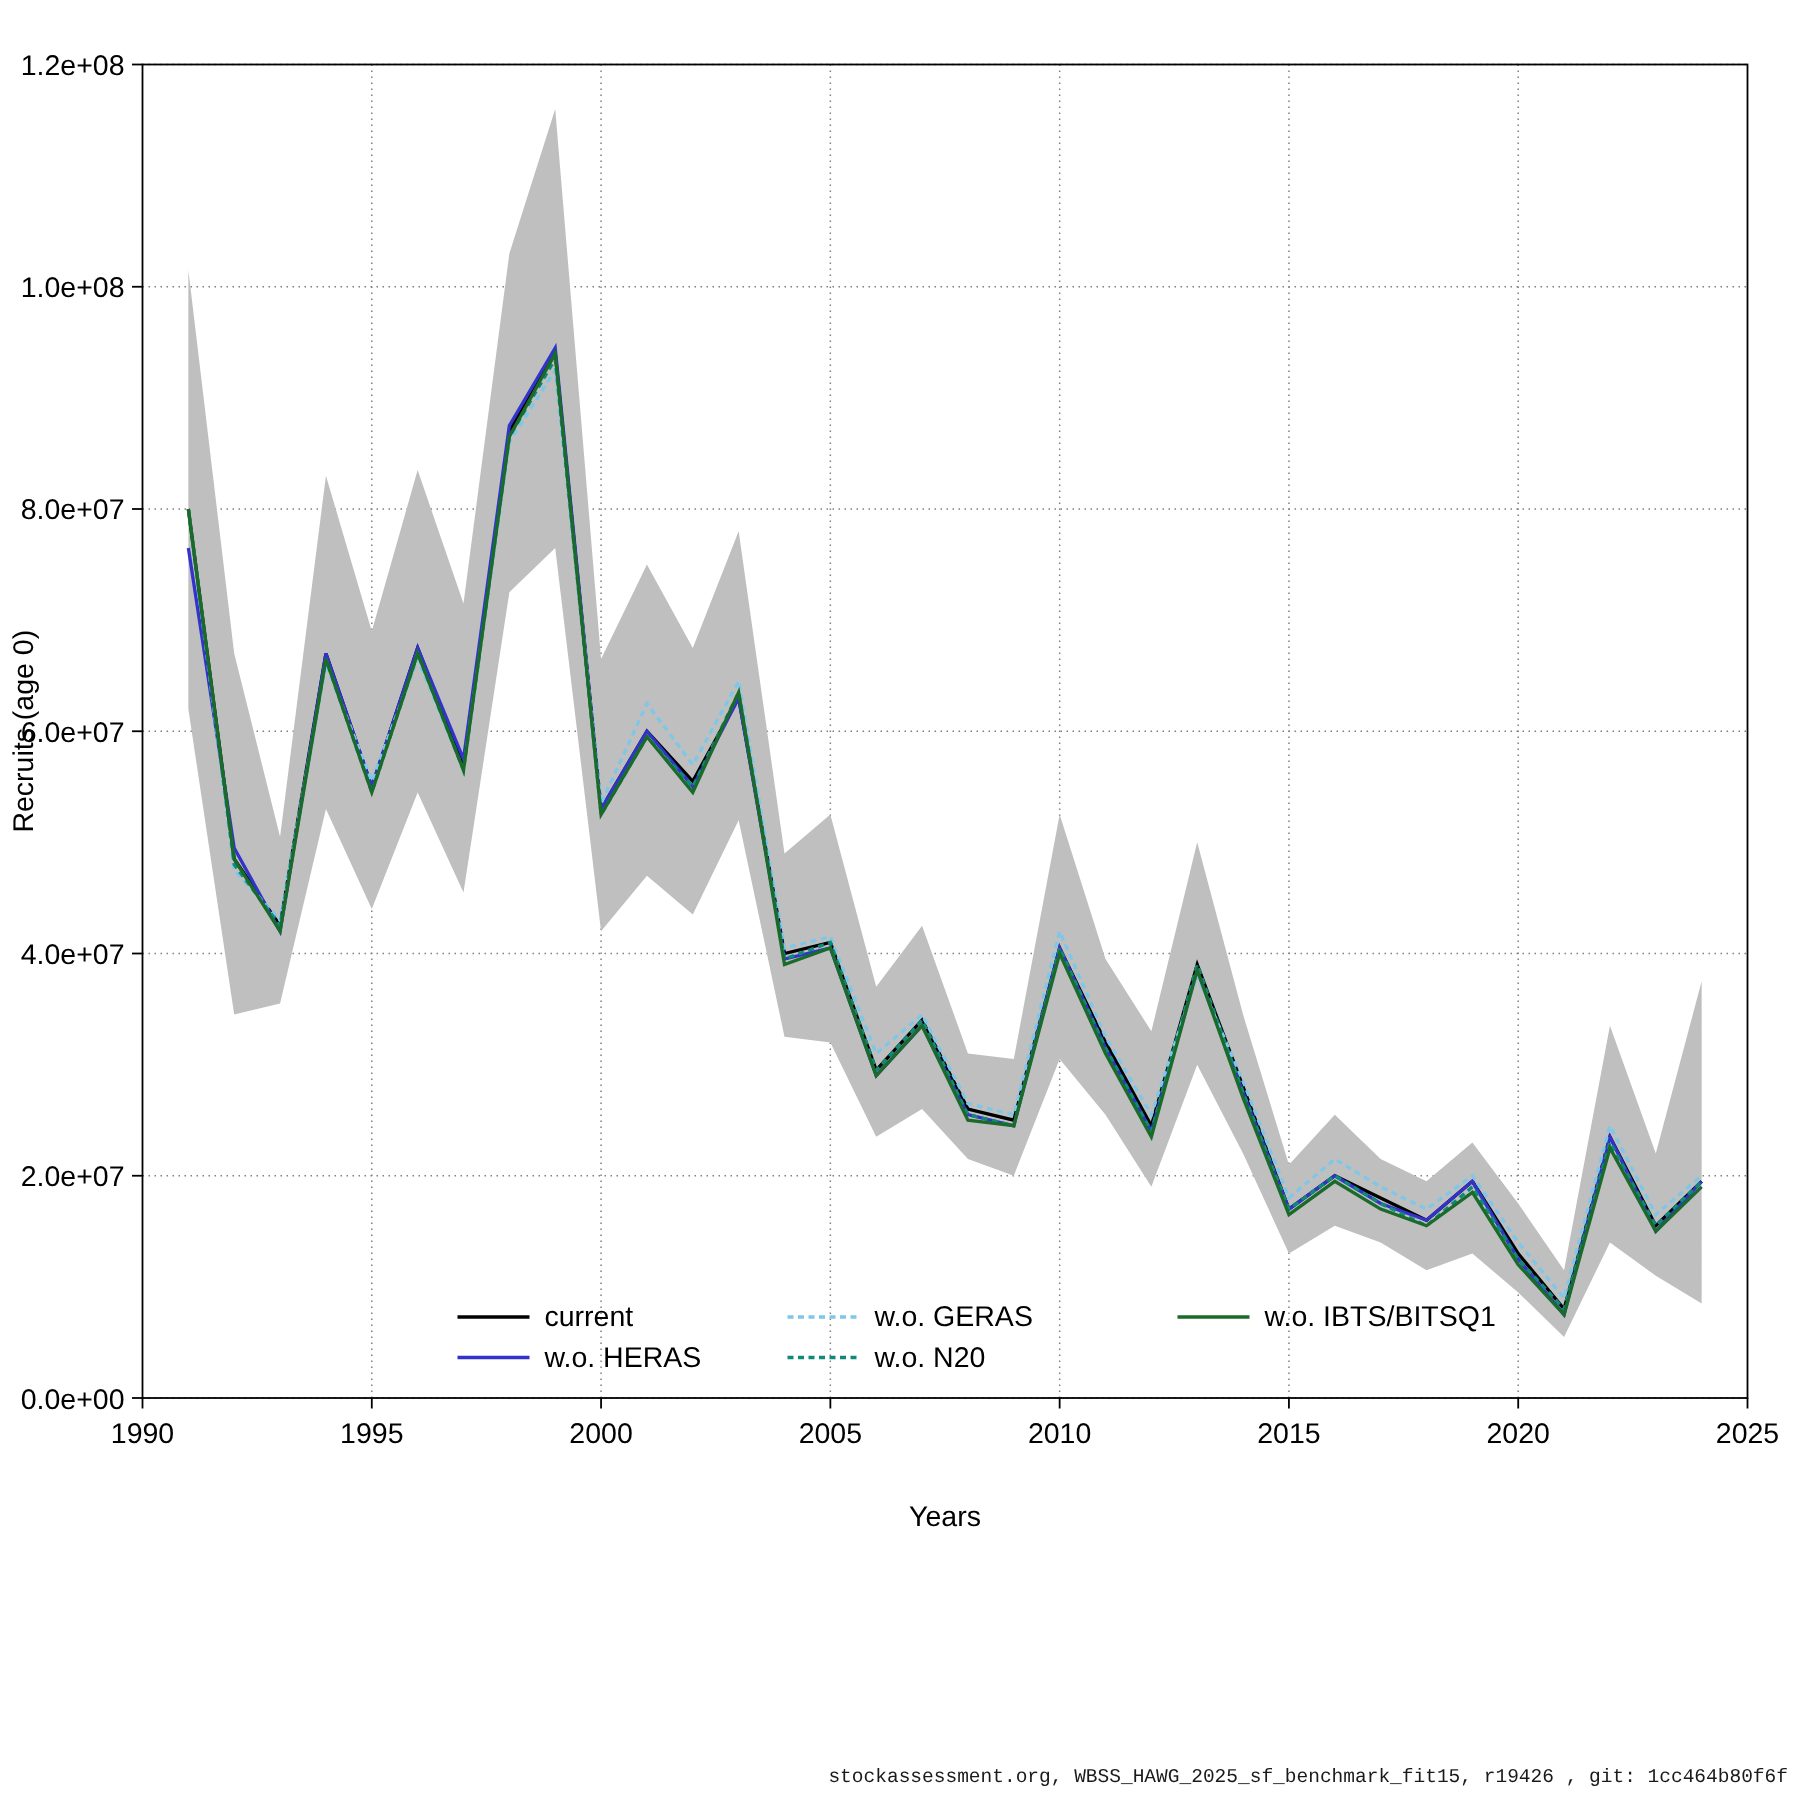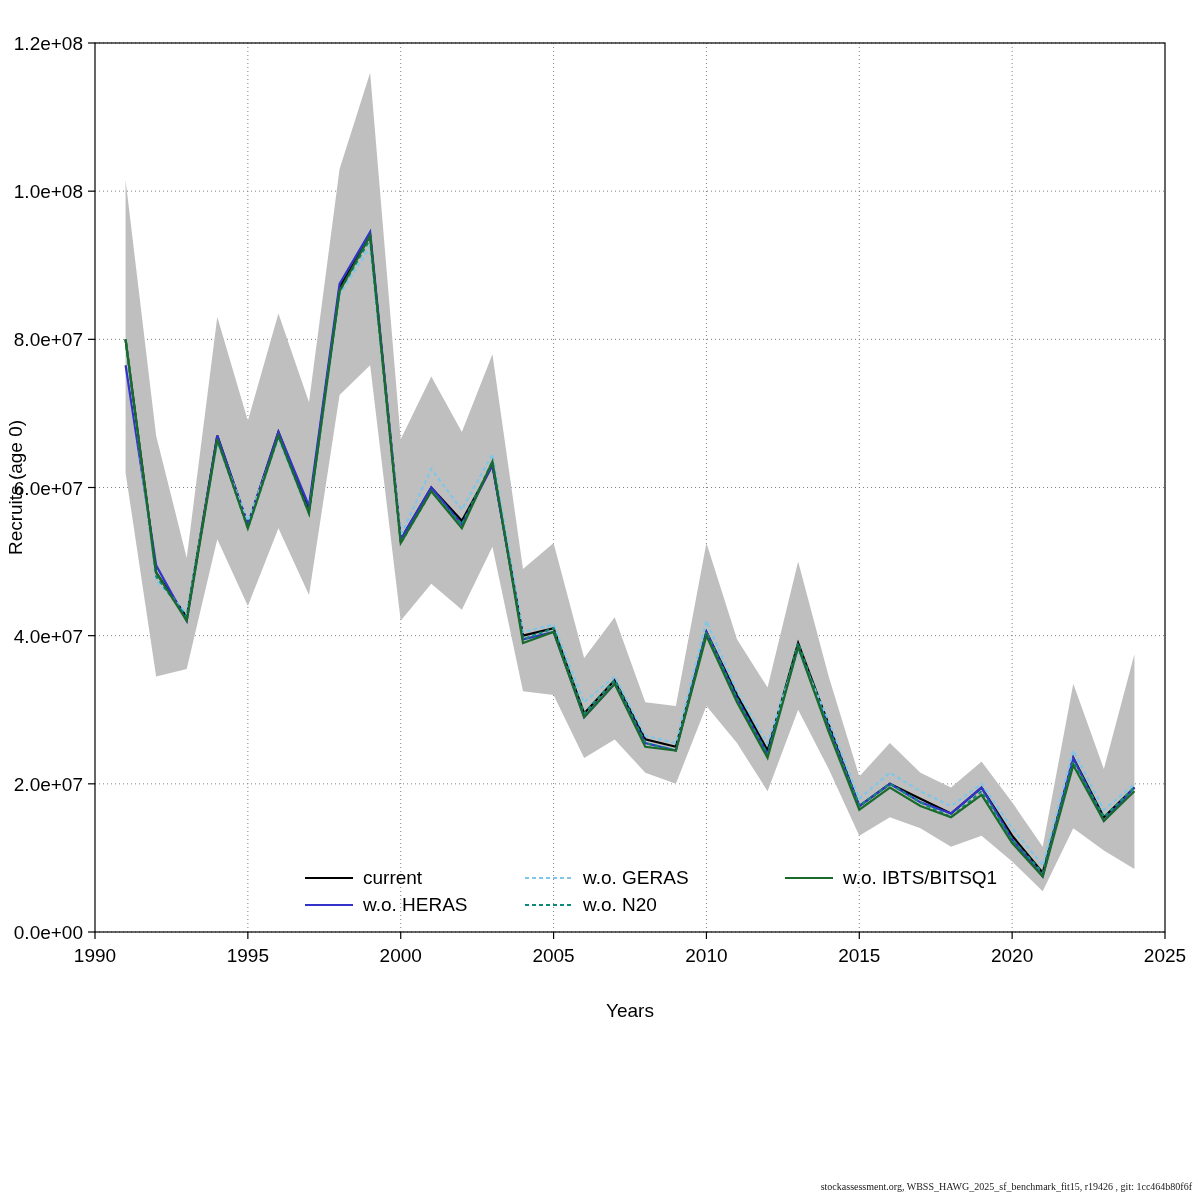--- a/index.html
+++ b/index.html
@@ -38,22 +38,22 @@
   }
   .legend-label {
     font-family: "Liberation Sans", sans-serif;
     font-size: 19px;
     fill: #000000;
   }
   .footer {
     position: absolute;
     right: 8px;
     bottom: 8px;
-    font-family: Liberation Serif, serif;
-    font-size: 10px;
+    font-family: Liberation Mono, monospace;
+    font-size: 13px;
     color: #1a1a1a;
     white-space: nowrap;
   }
 </style>
 </head>
 <body>
 
 <div id="chart-root">
   <svg class="plot" id="plot-svg" viewBox="0 0 1200 1200">
       <g>

